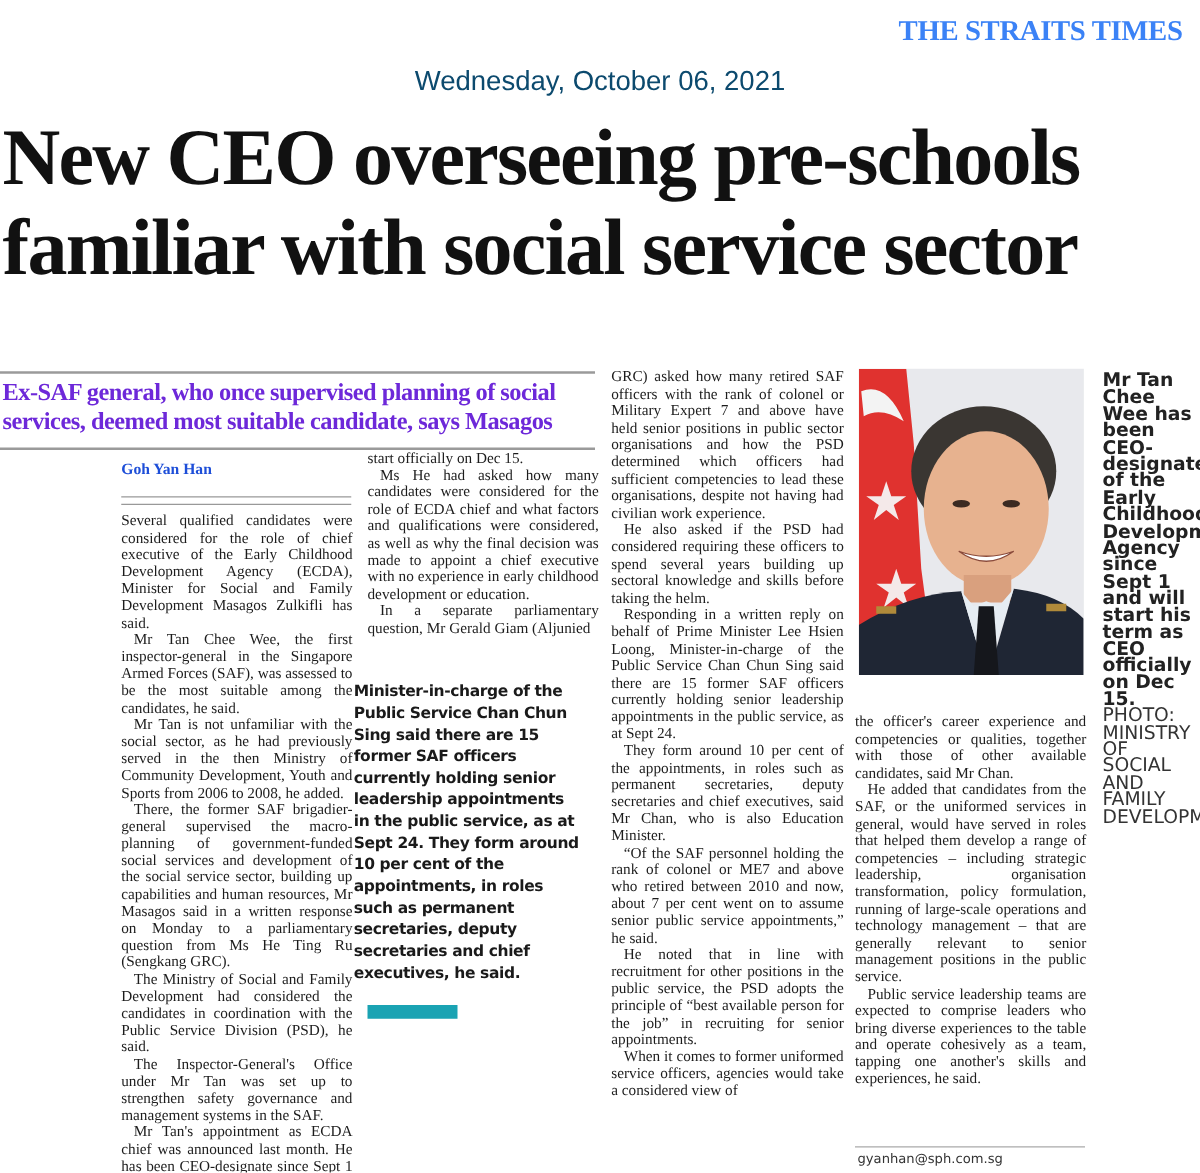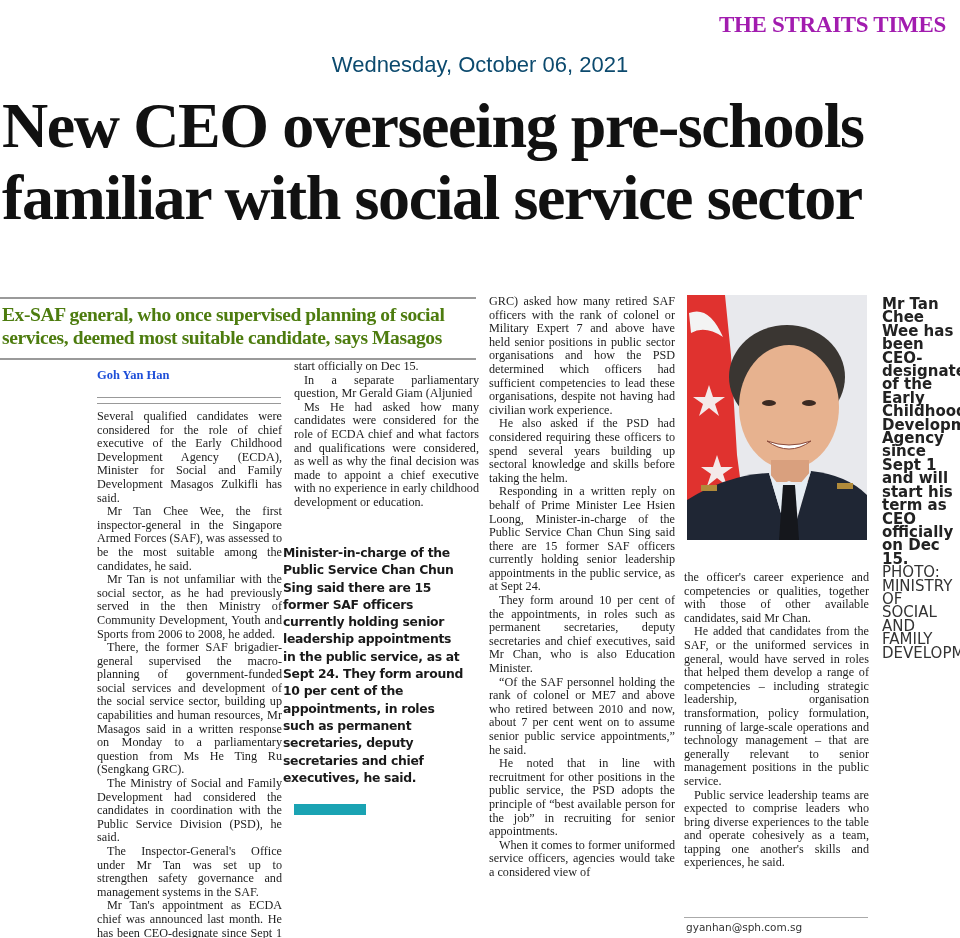--- a/index.html
+++ b/index.html
@@ -3,37 +3,37 @@
   <meta charset="utf-8">
   <style>
     html, body { margin: 0; padding: 0; background: #ffffff; }
     body {
       width: 960px; height: 938px; position: relative; overflow: hidden;
       font-family: "DejaVu Serif", serif; color: #1a1a1a;
     }
     .masthead {
       position: absolute; top: 12px; right: 14px;
       font-family: "Liberation Serif", serif; font-weight: bold;
-      font-size: 23px; color: #a21caf; letter-spacing: -0.3px;
+      font-size: 23px; color: #3b82f6; letter-spacing: -0.3px;
     }
     .dateline {
       position: absolute; top: 52px; left: 0; width: 960px; text-align: center;
       font-family: "Liberation Sans", sans-serif; font-size: 22px; color: #0c4a6e;
     }
     .headline {
       position: absolute; top: 90px; left: 2px; width: 960px;
       font-family: "Liberation Serif", serif; font-weight: bold;
       font-size: 64px; line-height: 72px; color: #111; letter-spacing: -1.4px;
       margin: 0;
     }
     .rule-top { position: absolute; top: 297px; left: 0; width: 476px; height: 2px; background: #9a9a9a; }
     .deck {
       position: absolute; top: 303px; left: 2px; width: 474px;
       font-family: "Liberation Serif", serif; font-size: 19.5px; line-height: 23px;
-      color: #4d7c0f; letter-spacing: -0.4px; margin: 0;
+      color: #6d28d9; letter-spacing: -0.4px; margin: 0;
     }
     .rule-mid { position: absolute; top: 358px; left: 0; width: 476px; height: 2px; background: #9a9a9a; }
     .byline {
       position: absolute; top: 368px; left: 97px;
       font-family: "Liberation Serif", serif; font-weight: bold; font-size: 12.5px; color: #1d4ed8;
     }
     .dbl-rule { position: absolute; top: 397px; left: 97px; width: 184px; height: 5px;
       border-top: 1px solid #999; border-bottom: 1px solid #999; }
     .col {
       position: absolute; font-family: "Liberation Serif", serif;
@@ -87,22 +87,22 @@
   <p>Mr Tan Chee Wee, the first inspector-general in the Singapore Armed Forces (SAF), was assessed to be the most suitable among the candidates, he said.</p>
   <p>Mr Tan is not unfamiliar with the social sector, as he had previously served in the then Ministry of Community Development, Youth and Sports from 2006 to 2008, he added.</p>
   <p>There, the former SAF brigadier-general supervised the macro-planning of government-funded social services and development of the social service sector, building up capabilities and human resources, Mr Masagos said in a written response on Monday to a parliamentary question from Ms He Ting Ru (Sengkang GRC).</p>
   <p>The Ministry of Social and Family Development had considered the candidates in coordination with the Public Service Division (PSD), he said.</p>
   <p>The Inspector-General's Office under Mr Tan was set up to strengthen safety governance and management systems in the SAF.</p>
   <p>Mr Tan's appointment as ECDA chief was announced last month. He has been CEO-designate since Sept 1 and his term as CEO will</p>
 </div>
 
 <div class="col col2">
   <p class="noindent">start officially on Dec 15.</p>
+  <p>Ms He had asked how many candidates were considered for the role of ECDA chief and what factors and qualifications were considered, as well as why the final decision was made to appoint a chief executive with no experience in early childhood development or education.</p>
   <p>In a separate parliamentary question, Mr Gerald Giam (Aljunied</p>
-  <p>Ms He had asked how many candidates were considered for the role of ECDA chief and what factors and qualifications were considered, as well as why the final decision was made to appoint a chief executive with no experience in early childhood development or education.</p>
 </div>
 
 <div class="pullquote">Minister-in-charge of the Public Service Chan Chun Sing said there are 15 former SAF officers currently holding senior leadership appointments in the public service, as at Sept 24. They form around 10 per cent of the appointments, in roles such as permanent secretaries, deputy secretaries and chief executives, he said.</div>
 <div class="pq-bar"></div>
 
 <div class="col col3">
   <p class="noindent">GRC) asked how many retired SAF officers with the rank of colonel or Military Expert 7 and above have held senior positions in public sector organisations and how the PSD determined which officers had sufficient competencies to lead these organisations, despite not having had civilian work experience.</p>
   <p>He also asked if the PSD had considered requiring these officers to spend several years building up sectoral knowledge and skills before taking the helm.</p>
   <p>Responding in a written reply on behalf of Prime Minister Lee Hsien Loong, Minister-in-charge of the Public Service Chan Chun Sing said there are 15 former SAF officers currently holding senior leadership appointments in the public service, as at Sept 24.</p>
   <p>They form around 10 per cent of the appointments, in roles such as permanent secretaries, deputy secretaries and chief executives, said Mr Chan, who is also Education Minister.</p>

